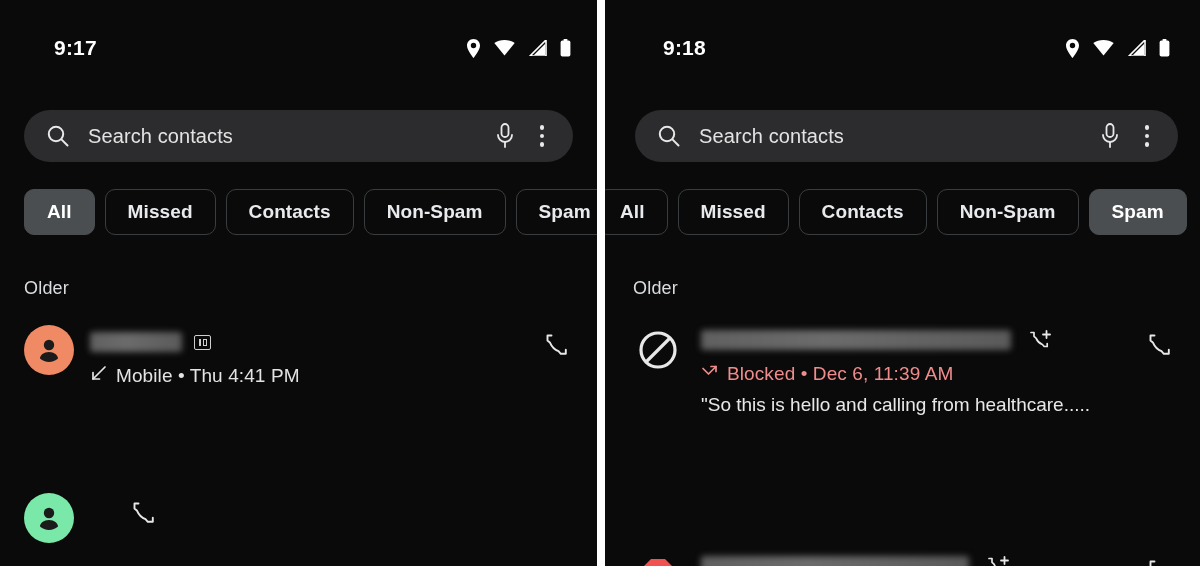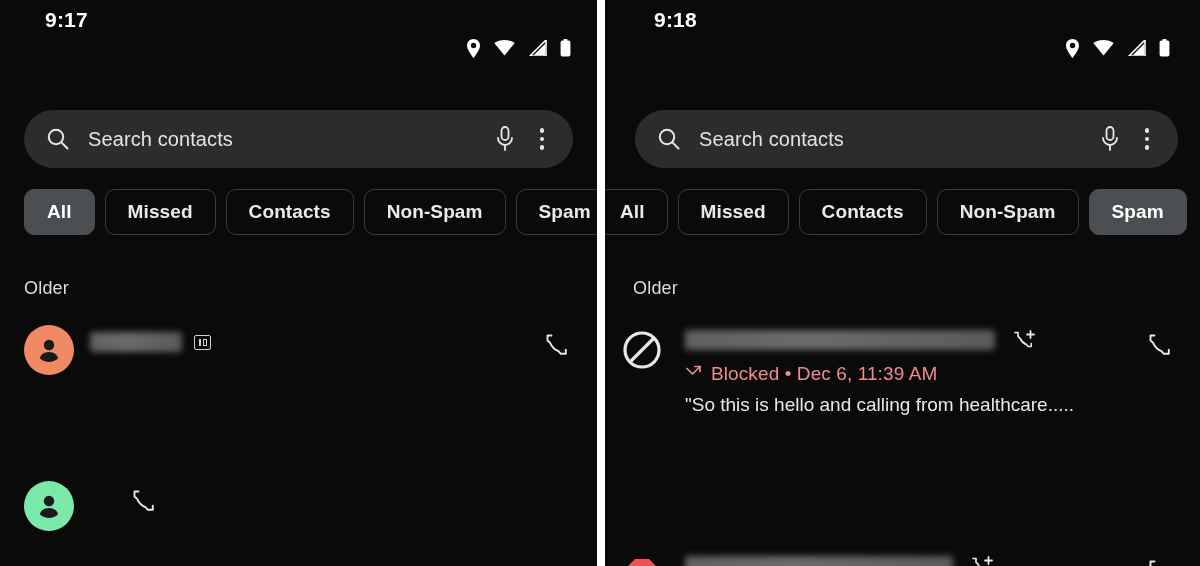--- a/index.html
+++ b/index.html
@@ -20,36 +20,36 @@
     height:566px;
     background:#0a0a0a;
     overflow:hidden;
   }
   .panel-left  { width:597px; }
   .divider     { width:8px; height:566px; background:#ffffff; flex:0 0 8px; }
   .panel-right { width:595px; }
 
   
   .statusbar {
-    position:absolute; top:0; left:3px; right:0; height:88px;
-    display:flex; justify-content:space-between;
+    position:absolute; top:0; left:12px; right:0; height:88px;
+    display:flex; align-items:center; justify-content:space-between;
   }
   .sb-time {
     color:#ffffff; font-size:21px; font-weight:bold; letter-spacing:.2px;
   }
   .panel-left .statusbar  { padding:0 26px 0 42px; }
   .panel-right .statusbar { padding:0 30px 0 46px; }
   .panel-left .sb-time    { margin-top:8px; }
   .panel-right .sb-time   { margin-top:8px; }
   .sb-icons { display:flex; align-items:center; gap:13px; margin-top:8px; }
   .sb-icons svg { display:block; }
 
   
   .searchbar {
-    position:absolute; height:58px;
+    position:absolute; height:52px;
     background:#2c2c2e;
     border-radius:29px;
     display:flex; align-items:center;
     padding:0 14px 0 22px;
   }
   .panel-left  .searchbar { top:110px; left:24px; right:24px; }
   .panel-right .searchbar { top:110px; left:30px; right:22px; }
   .search-icon { flex:0 0 auto; display:flex; align-items:center; }
   .search-placeholder {
     flex:1 1 auto;
@@ -162,21 +162,21 @@
     display:flex; align-items:flex-start; justify-content:flex-end;
     padding-top:6px;
   }
   .addcontact {
     flex:0 0 auto; display:flex; align-items:center; margin-left:6px;
   }
   .call-btn { cursor:pointer; display:flex; }
 
   
   .panel-right .calllist { top:325px; }
-  .panel-right .call-row { padding:0 24px 0 12px; }
+  .panel-right .call-row { padding:0 24px 0 28px; }
   .panel-right .avatar-col { flex:0 0 68px; }
   .panel-right .info-col { padding-top:2px; }
 
   .row-gap-left  { height:106px; }
   .row-gap-right { height:135px; }
 </style>
 </head>
 <body>
 
 <div class="stage">
@@ -256,20 +256,29 @@
               </svg>
           </div>
         </div>
         <div class="info-col">
           <div class="name-line">
             <div class="redacted r1"></div>
             <div class="hd-badge">
                 <i></i>
                 <i class="o"></i>
               </div>
+          </div>
+          <div class="meta-line">
+            <span>
+              <svg width="17" height="17" viewBox="0 0 17 17">
+                  <path d="M15 2 3 14" stroke="#e3e3e3" stroke-width="1.7" stroke-linecap="round" fill="none"></path>
+                  <path d="M3 7.5V14h6.5" stroke="#e3e3e3" stroke-width="1.7" stroke-linecap="round" stroke-linejoin="round" fill="none"></path>
+                </svg>
+            </span>
+            <span>Mobile • Thu 4:41 PM</span>
           </div>
         </div>
         <div class="action-col">
           <span class="call-btn">
             <svg width="30" height="30" viewBox="0 0 30 30">
                 <path d="M8.5 4.5h-4v5l2.6 2.3c1.6 3.8 4.6 6.8 8.4 8.4l2.3 2.6h5v-4" fill="none" stroke="#e8e8e8" stroke-width="1.9" stroke-linecap="round" stroke-linejoin="round"></path>
               </svg>
           </span>
         </div>
       </div>

